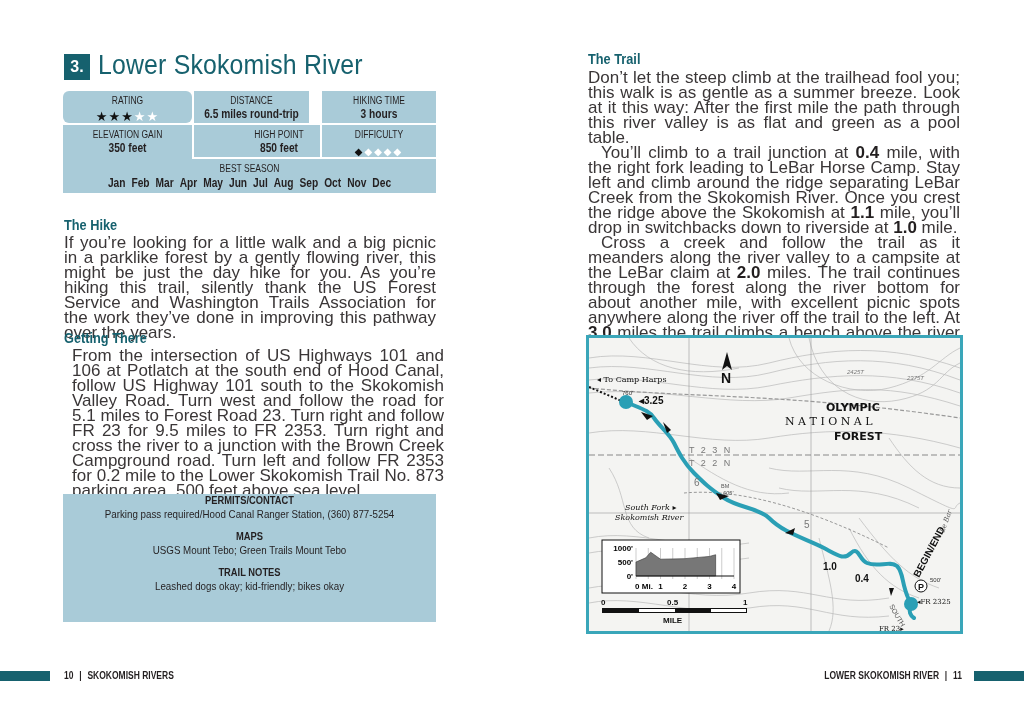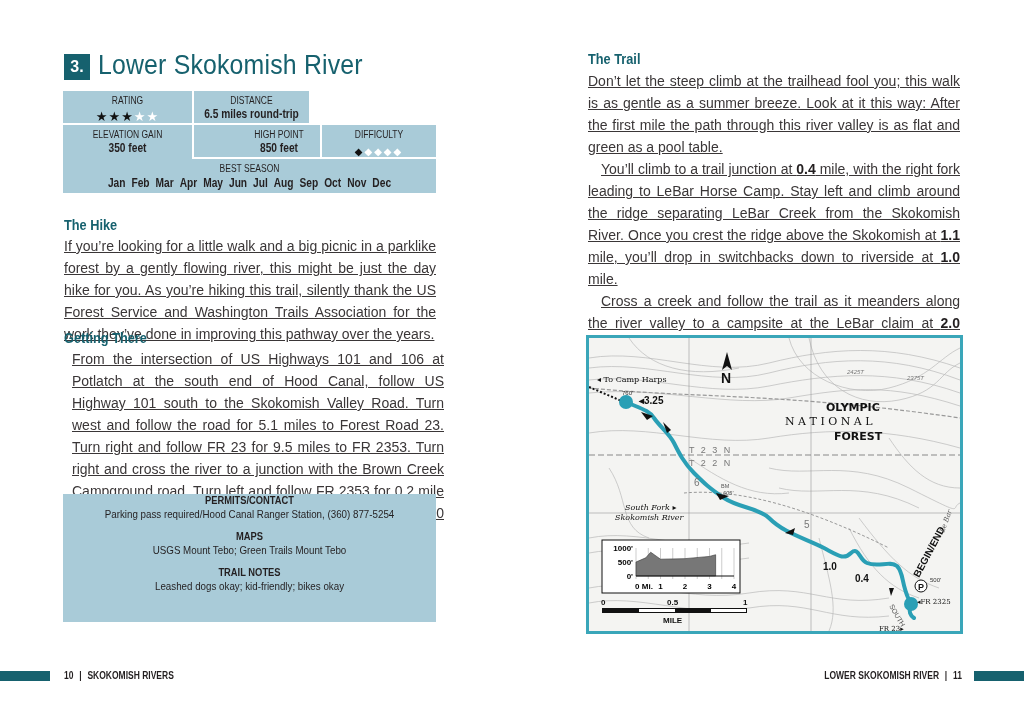--- a/index.html
+++ b/index.html
@@ -23,21 +23,21 @@
   .stars { font-size: 13px; line-height: 14px; letter-spacing: 1px; }
   .star-on { color: #111; }
   .star-off { color: #fff; }
   .diamonds { font-size: 10px; line-height: 14px; letter-spacing: 2px; }
   .dia-on { color: #111; }
   .dia-off { color: #fff; }
   .months { display: flex; justify-content: center; gap: 7px; font-weight: bold; font-size: 12px; transform: scaleX(0.85); margin-top: 1px; }
 
   
   .section-heading { position: absolute; color: #16616e; font-weight: bold; font-size: 15px; transform: scaleX(0.85); transform-origin: left center; white-space: nowrap; }
-  .body-text { position: absolute; font-size: 14px; line-height: 22px; color: #3a3637; text-align: justify; text-decoration: underline; }
+  .body-text { position: absolute; font-size: 17px; line-height: 15px; color: #3a3637; text-align: justify; }
   .body-text p { text-indent: 0; }
   .body-text p.indent { text-indent: 13px; }
   .body-text b { color: #231f20; }
 
   
   .permits-box { position: absolute; left: 63px; top: 494px; width: 373px; height: 128px; background: #a9cbd8; text-align: center; padding-top: 0; }
   .pbox-label { font-weight: bold; font-size: 11px; transform: scaleX(0.85); display: block; line-height: 13px; }
   .pbox-value { font-size: 11.5px; transform: scaleX(0.85); display: block; line-height: 15px; margin-bottom: 8px; }
 
   
@@ -55,27 +55,31 @@
 </head>
 <body>
 
 <div class="page page-left">
   <div class="title-row">
     <div class="title-num">3.</div>
     <div class="title-text">Lower Skokomish River</div>
   </div>
 
   <div class="info-table">
-    <div class="info-cell" style="left:0;top:0;width:129px;height:32px;">
+    <div class="info-cell" style="left:0;top:0;width:129px;height:32px;border-radius:6px;">
       <span class="cell-label">RATING</span>
       <span class="stars" id="stars"><span class="star-on">★</span><span class="star-on">★</span><span class="star-on">★</span><span class="star-off">★</span><span class="star-off">★</span></span>
     </div>
     <div class="info-cell" style="left:131px;top:0;width:115px;height:32px;">
       <span class="cell-label">DISTANCE</span>
       <span class="cell-value">6.5 miles round-trip</span>
+    </div>
+    <div class="info-cell" style="left:259px;top:0;width:114px;height:32px;">
+      <span class="cell-label">HIKING TIME</span>
+      <span class="cell-value">3 hours</span>
     </div>
     <div class="info-cell" style="left:0;top:34px;width:129px;height:38px;">
       <span class="cell-label">ELEVATION GAIN</span>
       <span class="cell-value">350 feet</span>
     </div>
     <div class="info-cell" style="left:131px;top:34px;width:126px;height:32px;padding-left:44px;">
       <span class="cell-label">HIGH POINT</span>
       <span class="cell-value">850 feet</span>
     </div>
     <div class="info-cell" style="left:0;top:68px;width:373px;height:34px;">

